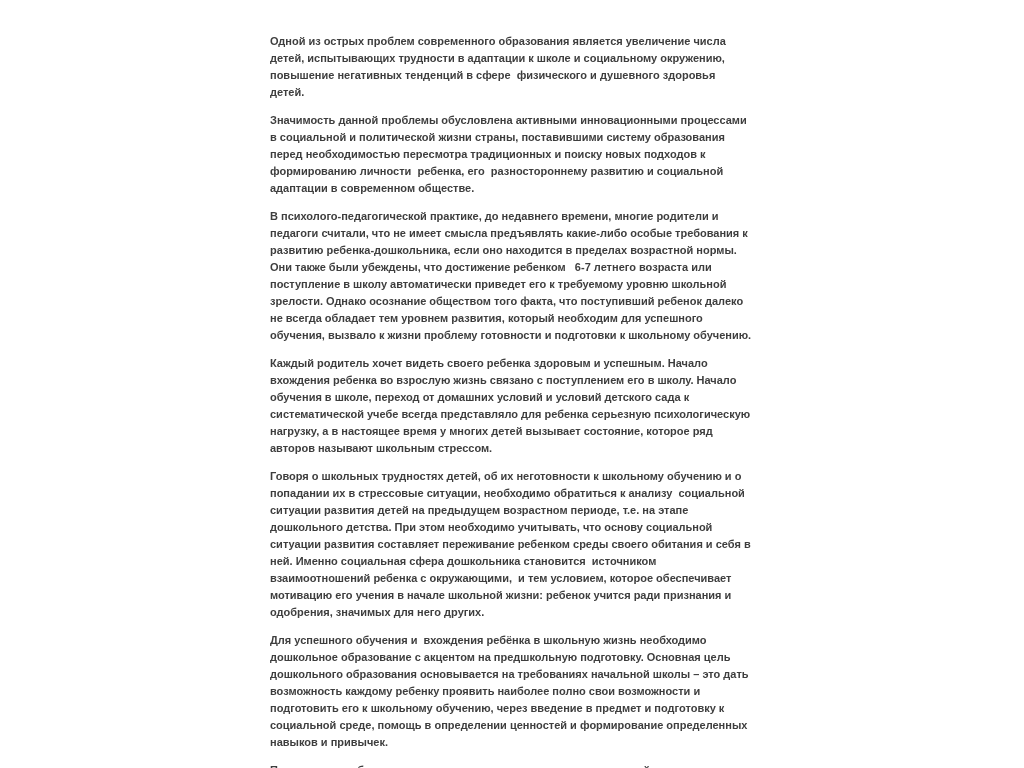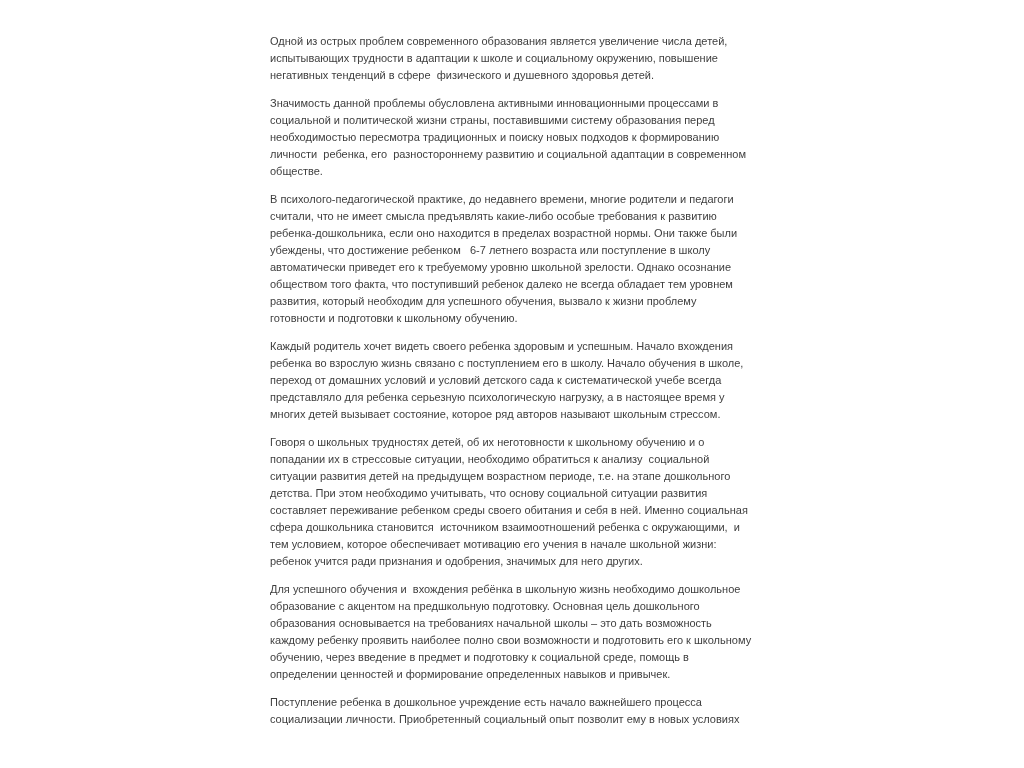--- a/index.html
+++ b/index.html
@@ -32,20 +32,21 @@
     margin-bottom: 24px;
     white-space: pre-wrap;
   }
   .paragraphs p {
     font-size: 11px;
     line-height: 17px;
     color: #3e3e3e;
     margin-bottom: 11px;
     white-space: pre-wrap;
     text-align: left;
+    font-weight: bold;
   }
 </style>
 </head>
 <body>
 
 <div class="page">
   <div class="content">
     <div class="paragraphs">
         <p>Одной из острых проблем современного образования является увеличение числа детей, испытывающих трудности в адаптации к школе и социальному окружению, повышение негативных тенденций в сфере  физического и душевного здоровья детей.</p>
         <p>Значимость данной проблемы обусловлена активными инновационными процессами в социальной и политической жизни страны, поставившими систему образования перед необходимостью пересмотра традиционных и поиску новых подходов к формированию личности  ребенка, его  разностороннему развитию и социальной адаптации в современном обществе.</p>

